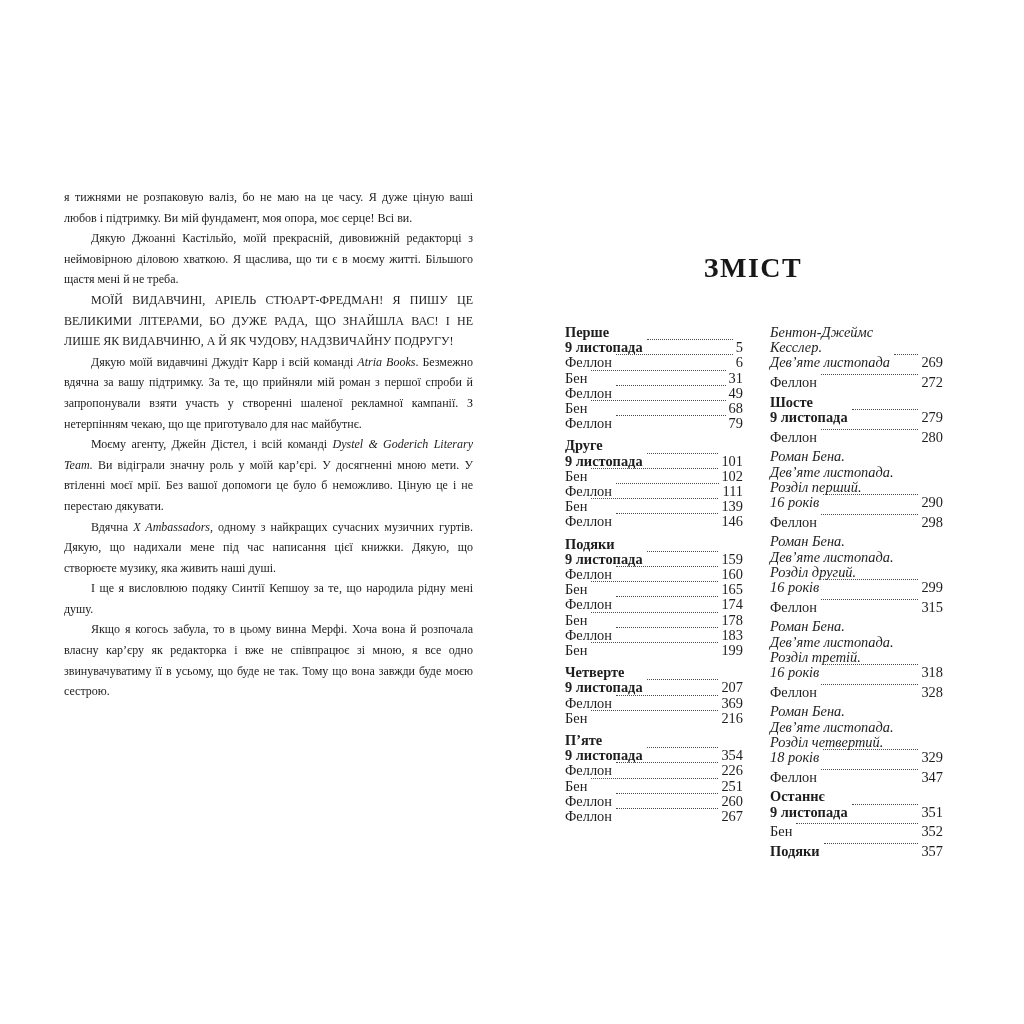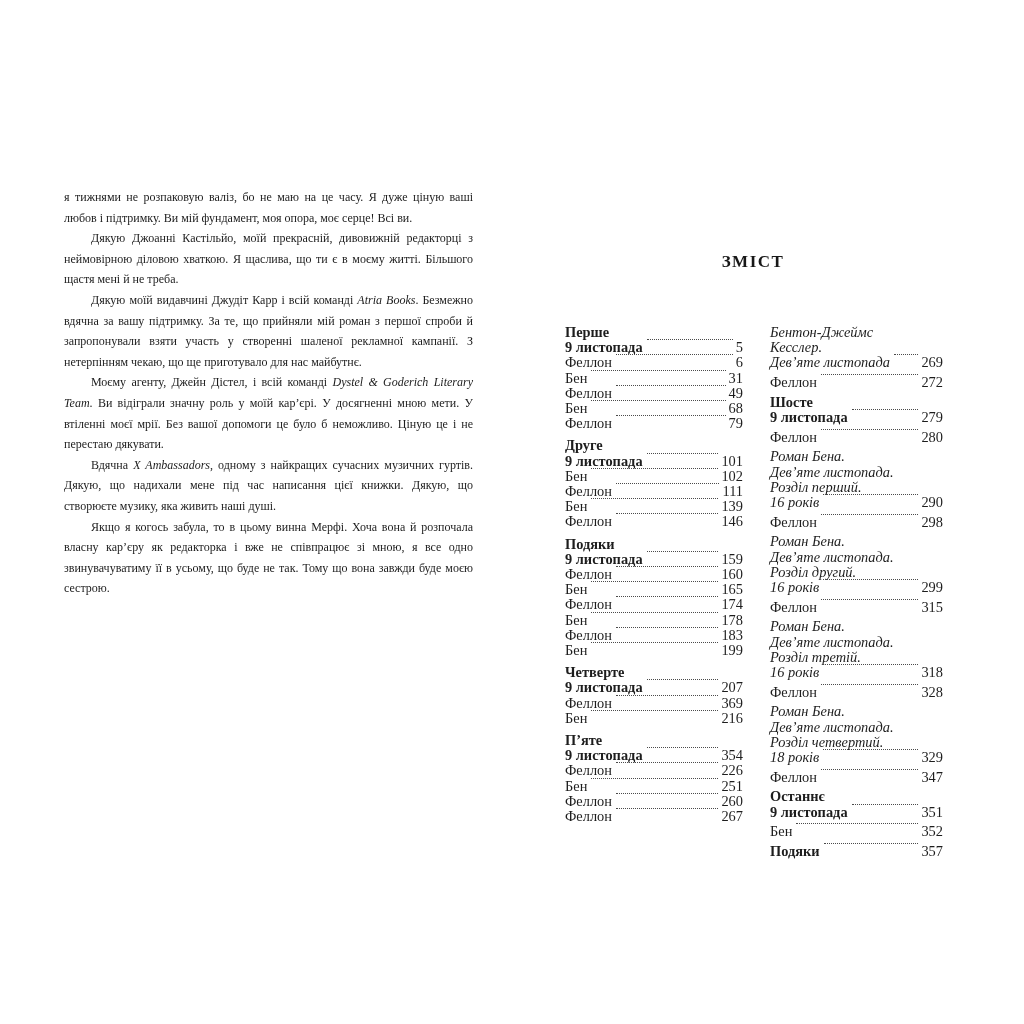--- a/index.html
+++ b/index.html
@@ -24,21 +24,21 @@
   .ack-text p { margin:0; }
   .ack-text p.ind { text-indent:27px; }
   .ack-text i { font-style:italic; }
 
   
   .toc-title {
     position:absolute;
     left:563px; top:252px; width:380px;
     margin:0;
     text-align:center;
-    font-size:17px; font-weight:bold;
+    font-size:28px; font-weight:bold;
     letter-spacing:1.5px;
     color:#181818;
   }
   .toc-col {
     position:absolute; top:313px;
     font-size:14.4px; line-height:15.2px;
     color:#1d1d1d;
   }
   .col-left  { left:565px; width:178px; }
   .col-right { left:770px; width:173px; }
@@ -65,23 +65,25 @@
 </style>
 </head>
 <body>
 
 <div class="page">
 
   <section>
     <div class="ack-text" id="ack">
         <p class=""><span>я тижнями не розпаковую валіз, бо не маю на це часу. Я дуже ціную ваші любов і підтримку. Ви мій фундамент, моя опора, моє серце! Всі ви.</span></p>
         <p class="ind"><span>Дякую Джоанні Кастільйо, моїй прекрасній, дивовижній редакторці з неймовірною діловою хваткою. Я щаслива, що ти є в моєму житті. Більшого щастя мені й не треба.</span></p>
+        <p class="ind"><span>МОЇЙ ВИДАВЧИНІ, АРІЕЛЬ СТЮАРТ-ФРЕДМАН! Я ПИШУ ЦЕ ВЕЛИКИМИ ЛІТЕРАМИ, БО ДУЖЕ РАДА, ЩО ЗНАЙШЛА ВАС! І НЕ ЛИШЕ ЯК ВИДАВЧИНЮ, А Й ЯК ЧУДОВУ, НАДЗВИЧАЙНУ ПОДРУГУ!</span></p>
         <p class="ind"><span>Дякую моїй видавчині Джудіт Карр і всій команді </span><i>Atria Books</i><span>. Безмежно вдячна за вашу підтримку. За те, що прийняли мій роман з першої спроби й запропонували взяти участь у створенні шаленої рекламної кампанії. З нетерпінням чекаю, що ще приготувало для нас майбутнє.</span></p>
         <p class="ind"><span>Моєму агенту, Джейн Дістел, і всій команді </span><i>Dystel &amp; Goderich Literary Team</i><span>. Ви відіграли значну роль у моїй кар’єрі. У досягненні мною мети. У втіленні моєї мрії. Без вашої допомоги це було б неможливо. Ціную це і не перестаю дякувати.</span></p>
         <p class="ind"><span>Вдячна </span><i>X Ambassadors</i><span>, одному з найкращих сучасних музичних гуртів. Дякую, що надихали мене під час написання цієї книжки. Дякую, що створюєте музику, яка живить наші душі.</span></p>
+        <p class="ind"><span>І ще я висловлюю подяку Синтії Кепшоу за те, що народила рідну мені душу.</span></p>
         <p class="ind"><span>Якщо я когось забула, то в цьому винна Мерфі. Хоча вона й розпочала власну кар’єру як редакторка і вже не співпрацює зі мною, я все одно звинувачуватиму її в усьому, що буде не так. Тому що вона завжди буде моєю сестрою.</span></p>
       </div>
   </section>
 
   <section>
     <h1 class="toc-title">ЗМІСТ</h1>
     <div class="toc-col col-left" id="toc-left">
         <div class="blk section">
           <div class="sec-title">Перше</div>
           <div class="row b">

